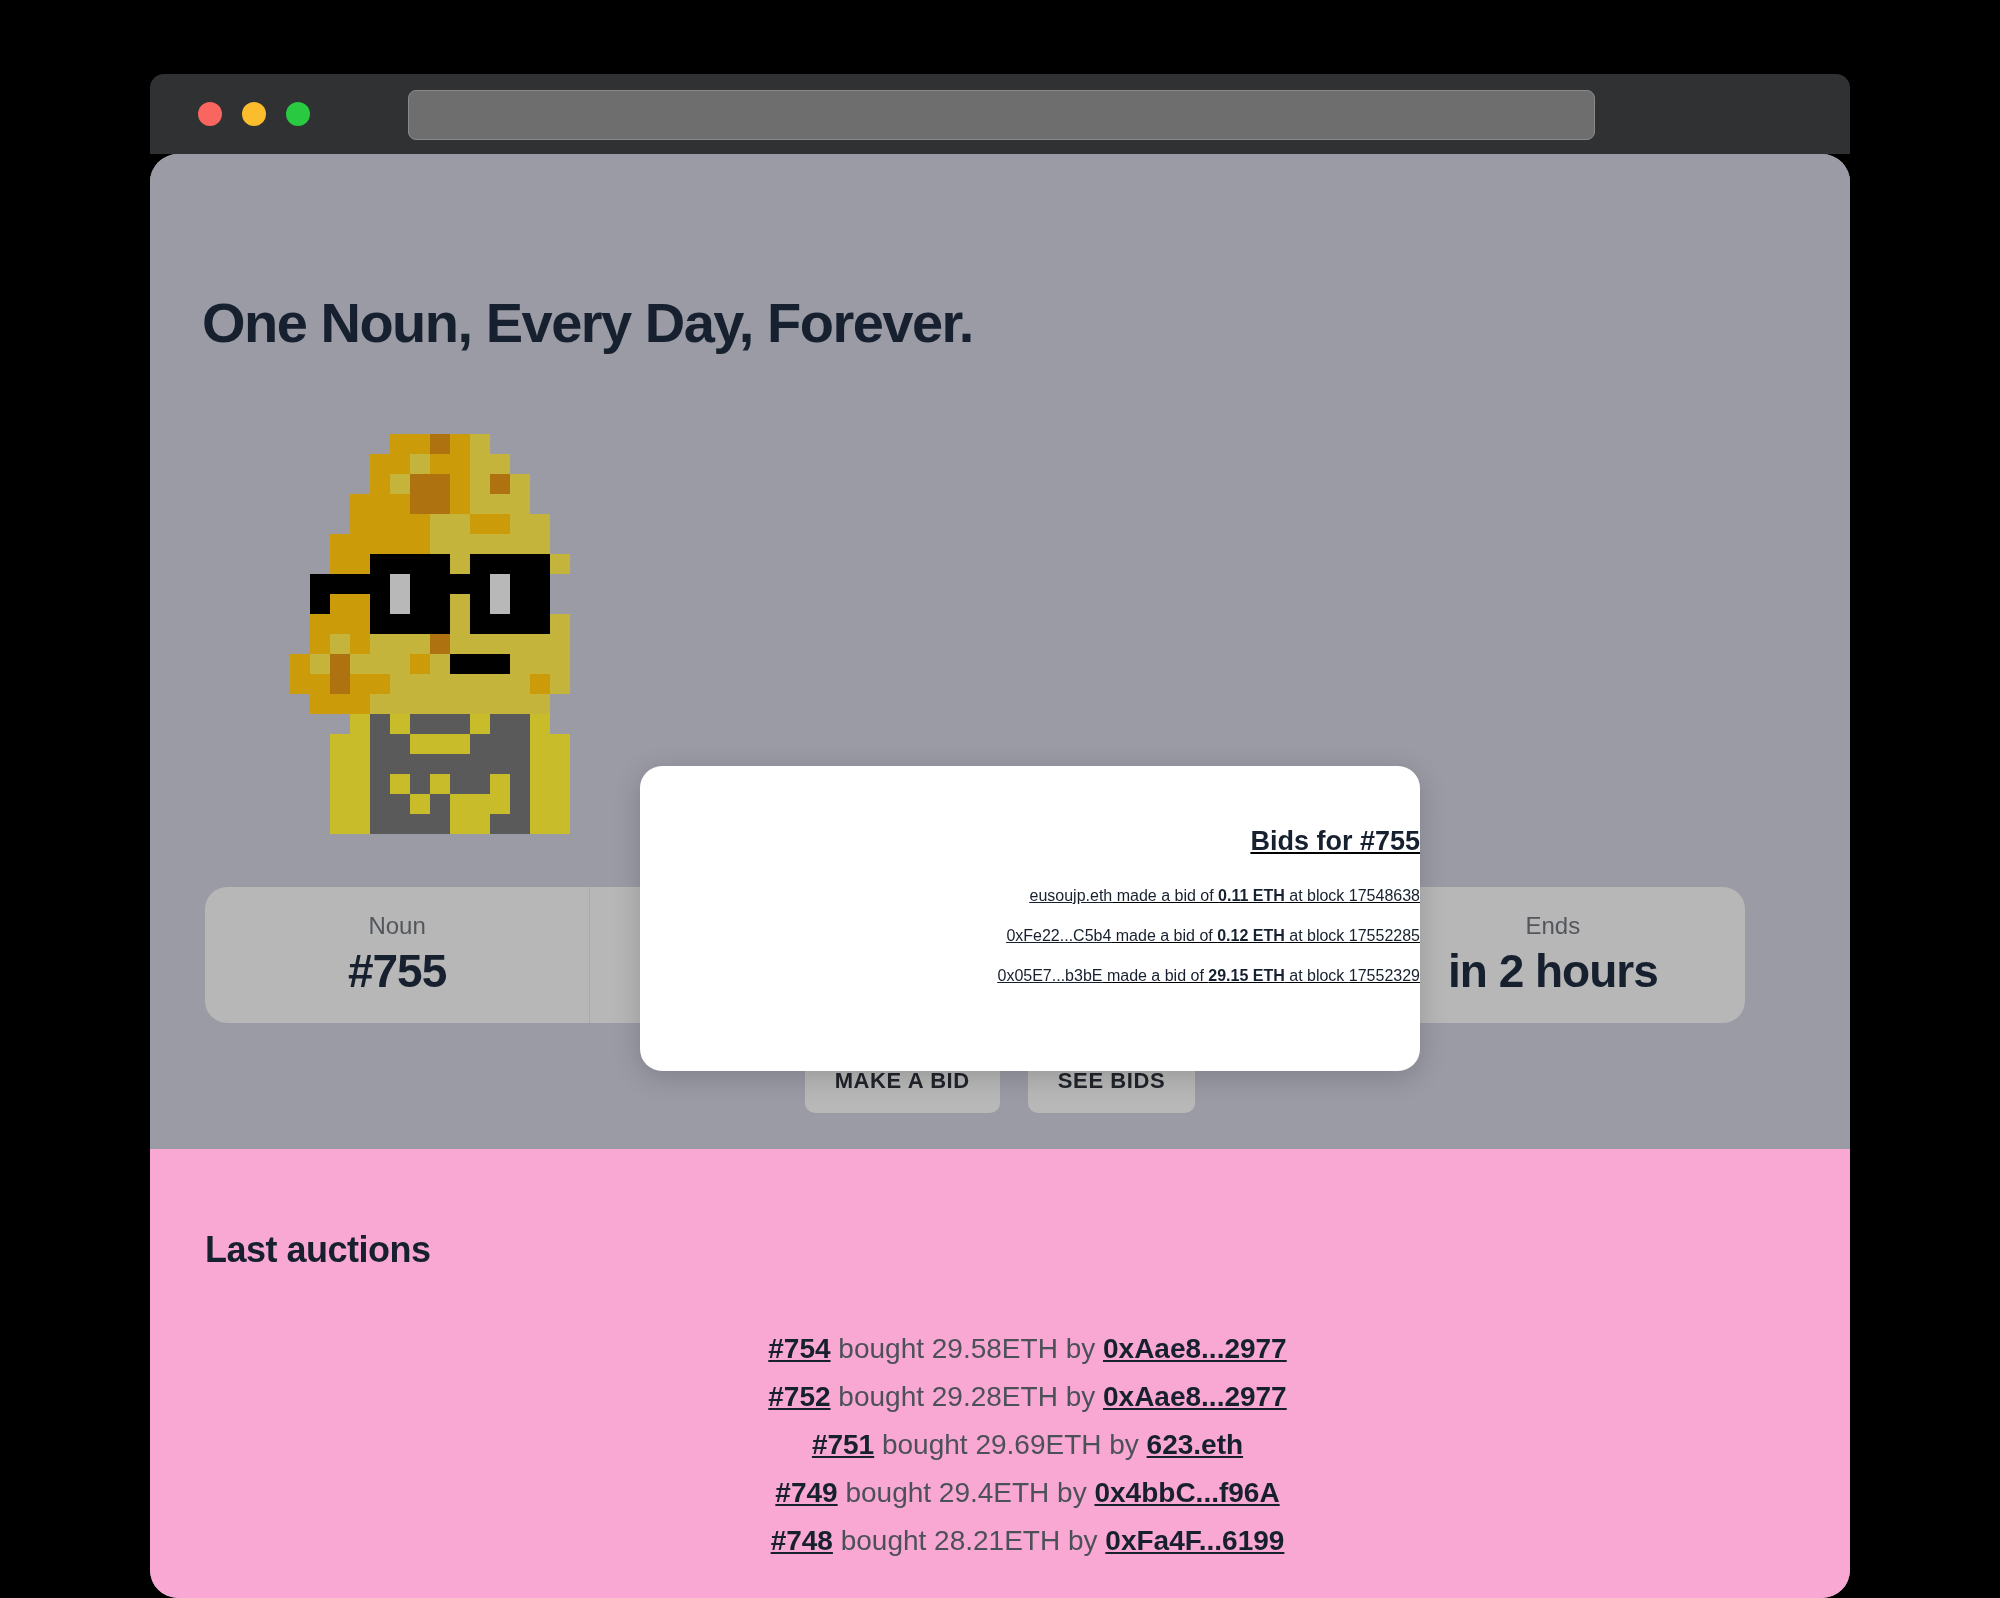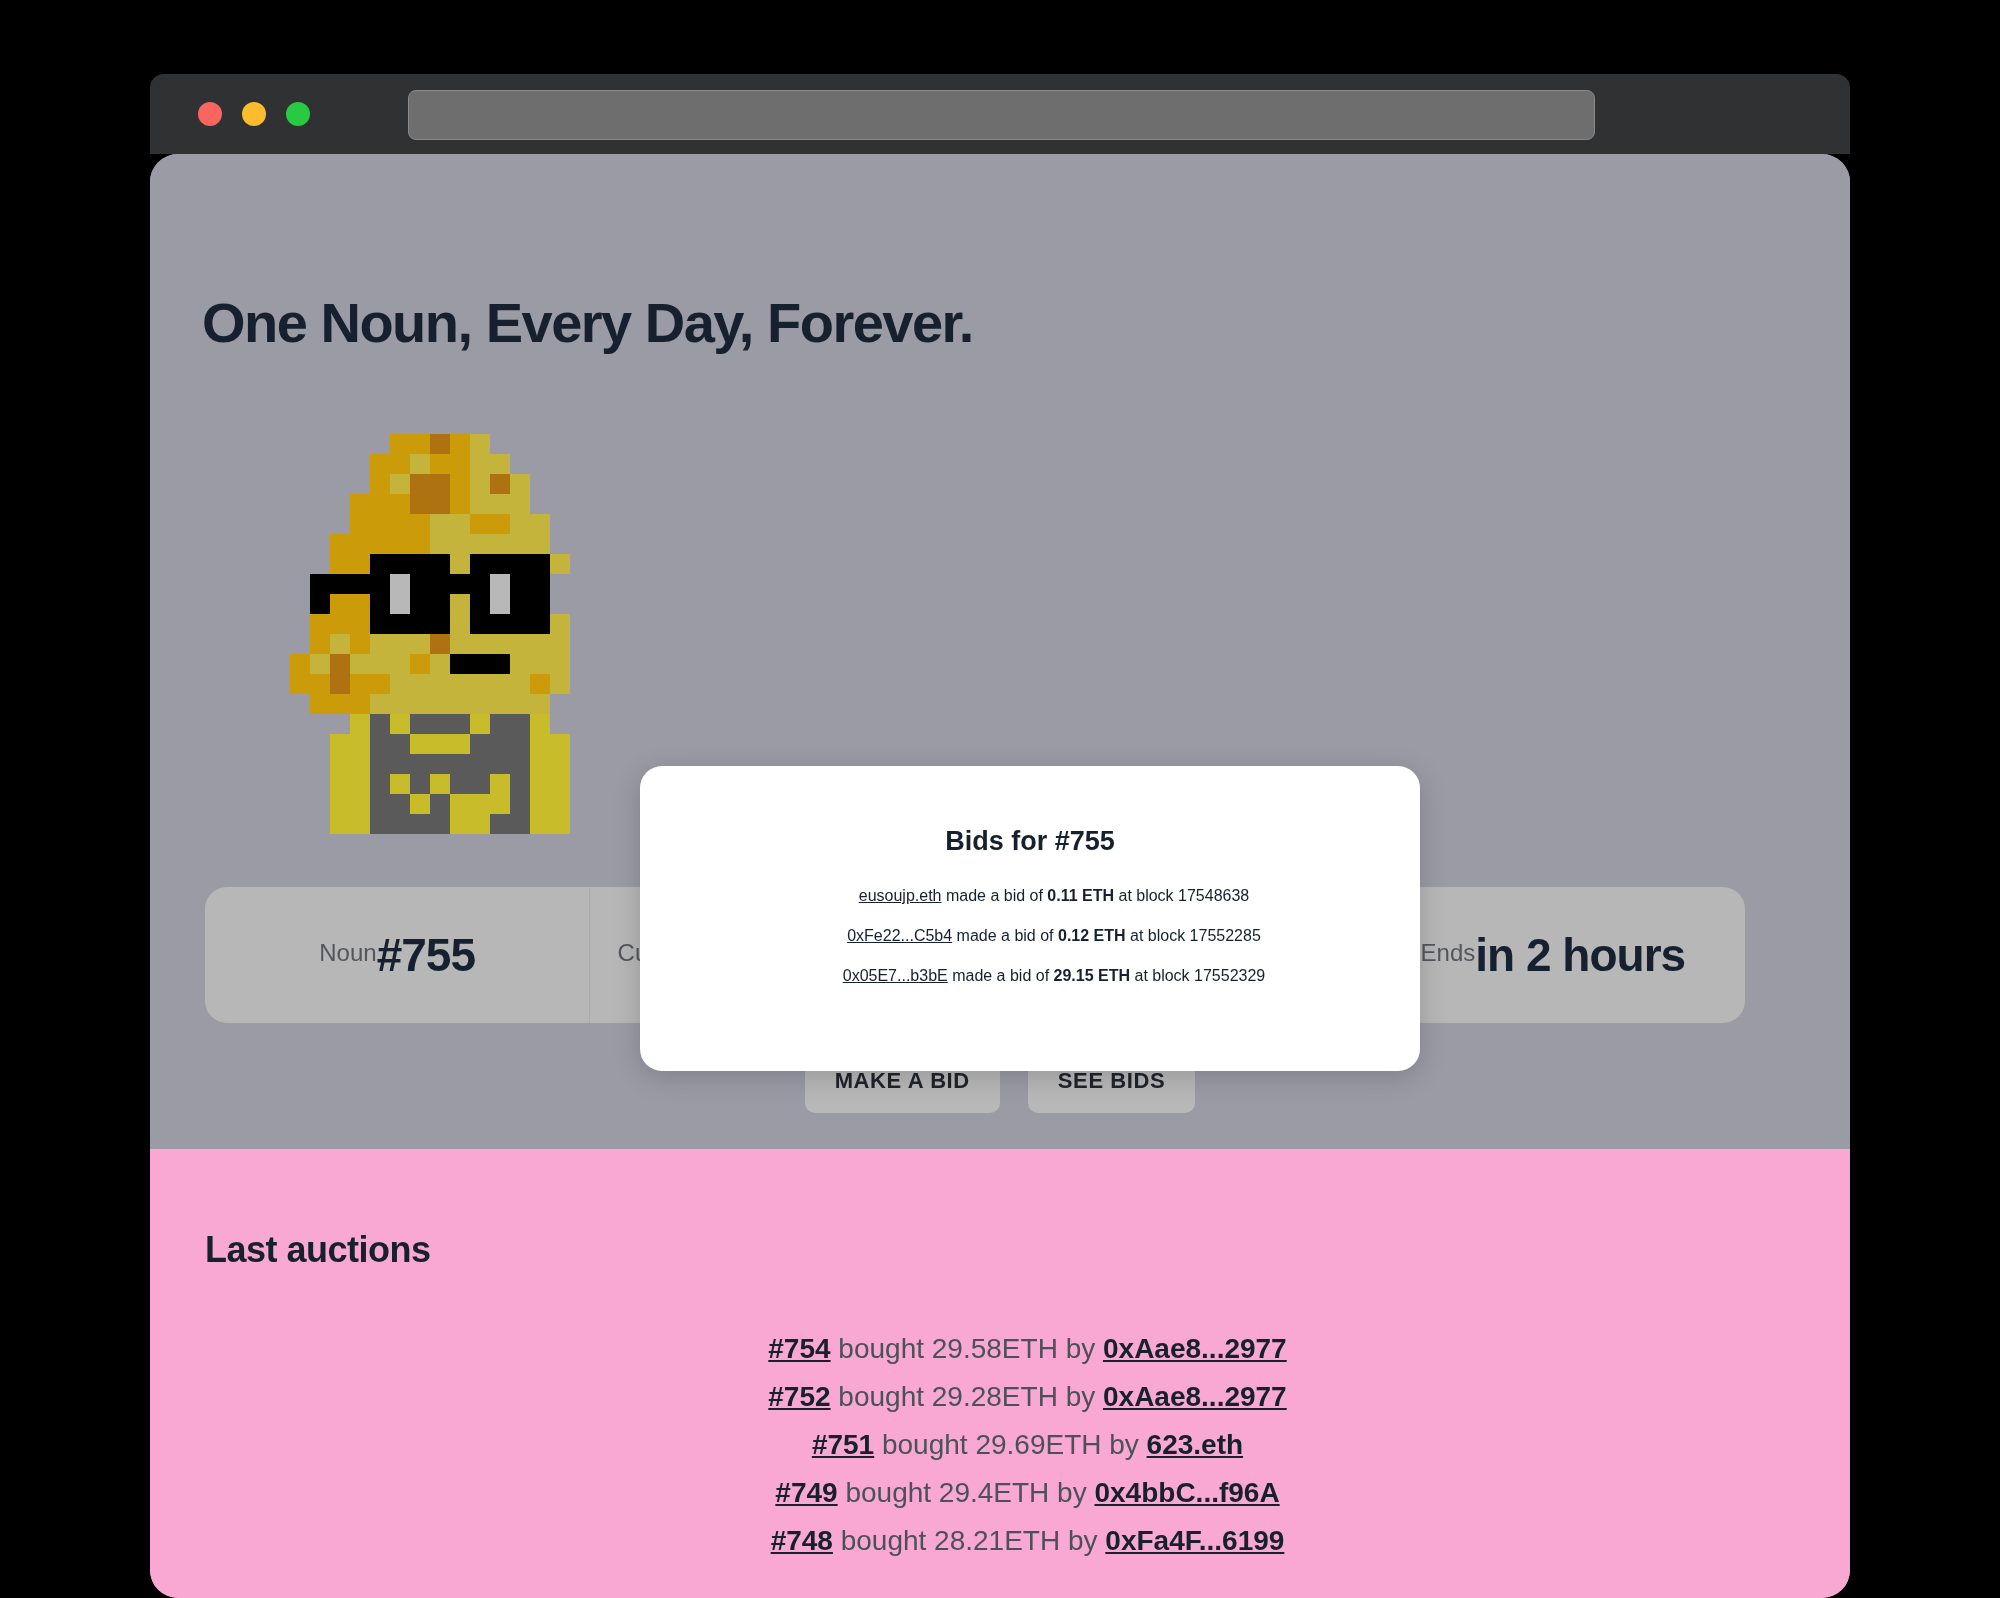--- a/index.html
+++ b/index.html
@@ -79,21 +79,21 @@
     position:absolute;
     left:55px; top:733px;
     width:1540px; height:136px;
     background:#b7b7b7;
     border-radius:22px;
     display:flex;
     overflow:hidden;
   }
   .stat{
     flex:1;
-    display:flex;flex-direction:row;
+    display:flex;flex-direction:column;
     align-items:center;justify-content:center;
     border-right:1px solid #a9a9a9;
   }
   .stat:last-child{border-right:none;}
   .stat-label{
     font-size:24px;
     color:#53565c;
     margin-bottom:4px;
   }
   .stat-value{
@@ -155,23 +155,24 @@
 
   
   #bids-modal{
     position:absolute;
     left:490px; top:612px;
     width:780px; height:305px;
     background:#fff;
     border-radius:22px;
     box-shadow:0 6px 28px rgba(0,0,0,.18);
     z-index:50;
-    text-align:center;
+    text-align:right;
     padding-top:22px;
     box-sizing:border-box;
+    text-decoration:underline;
   }
   #modal-title{
     font-size:27px;
     font-weight:bold;
     color:#16202e;
     margin:38px 0 30px 0;
   }
   .bid-row{
     font-size:16px;
     color:#16202e;

